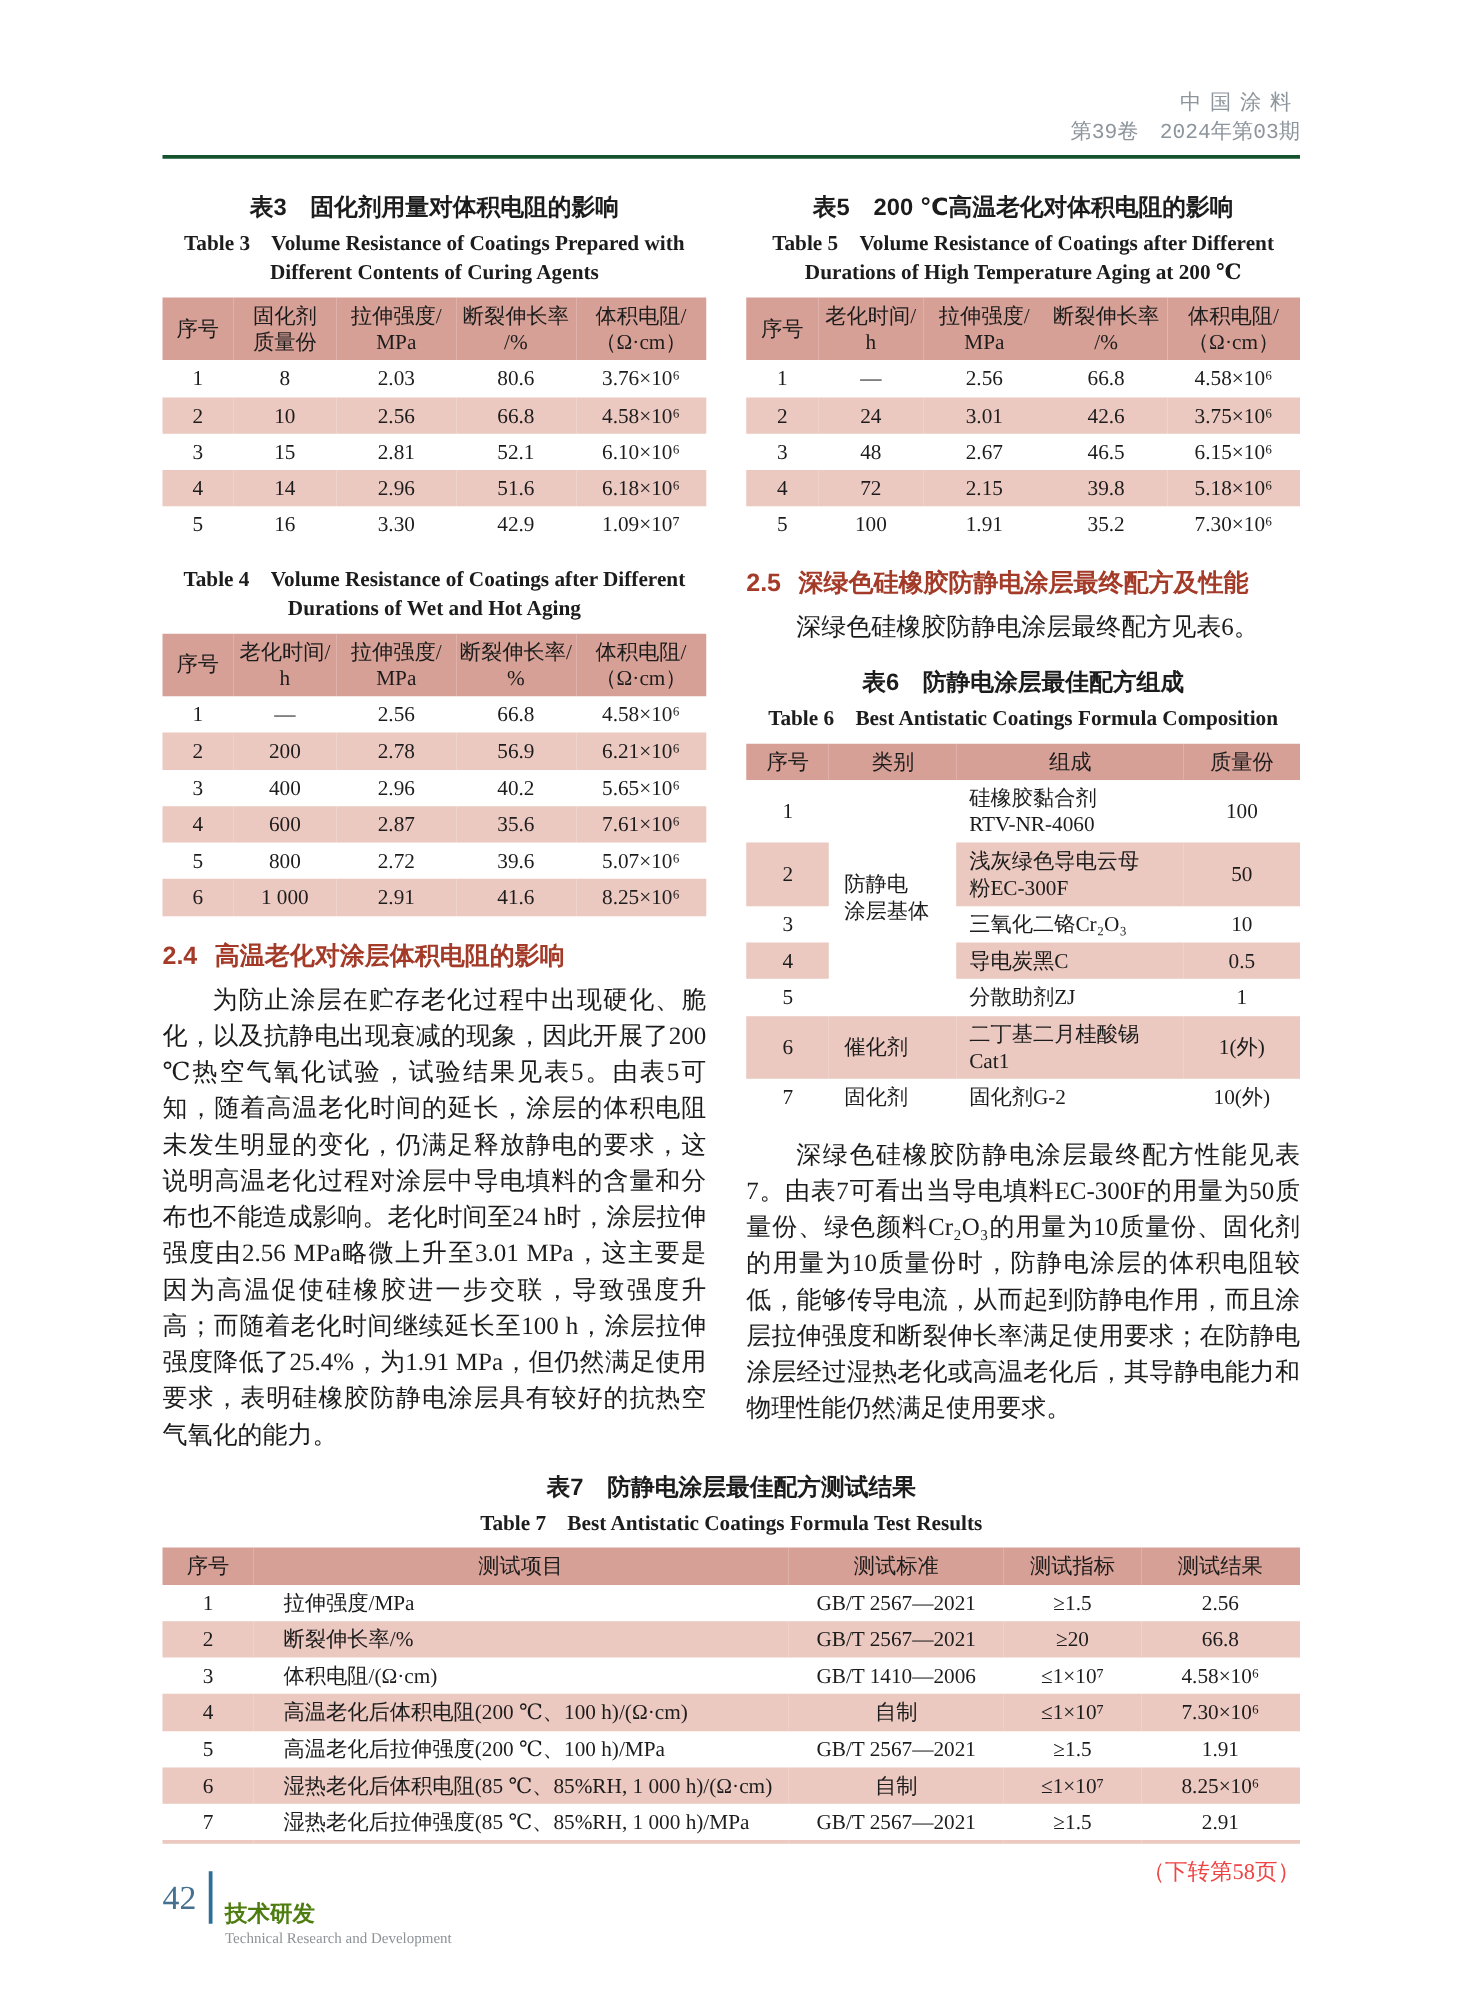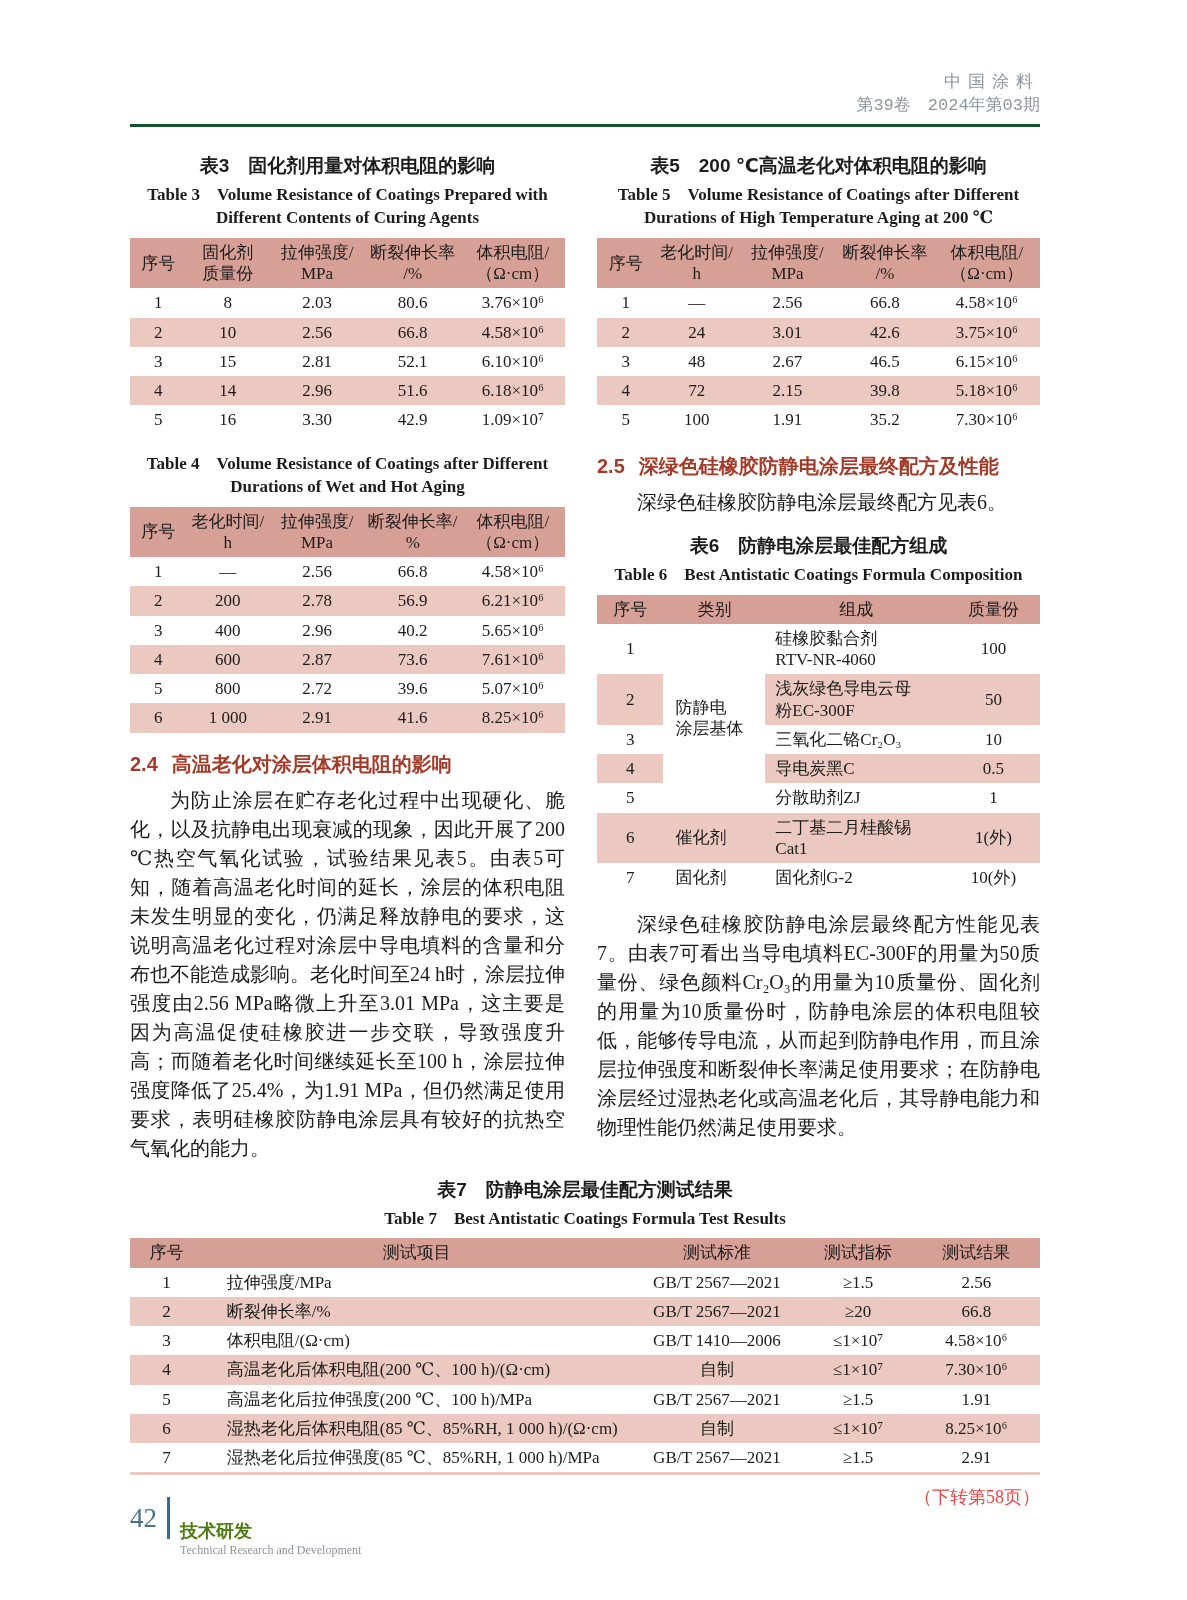--- a/index.html
+++ b/index.html
@@ -177,21 +177,21 @@
                 <td>3</td>
                 <td>400</td>
                 <td>2.96</td>
                 <td>40.2</td>
                 <td>5.65×10⁶</td>
               </tr>
               <tr class="alt">
                 <td>4</td>
                 <td>600</td>
                 <td>2.87</td>
-                <td>73.6</td>
+                <td>35.6</td>
                 <td>7.61×10⁶</td>
               </tr>
               <tr>
                 <td>5</td>
                 <td>800</td>
                 <td>2.72</td>
                 <td>39.6</td>
                 <td>5.07×10⁶</td>
               </tr>
               <tr class="alt">

